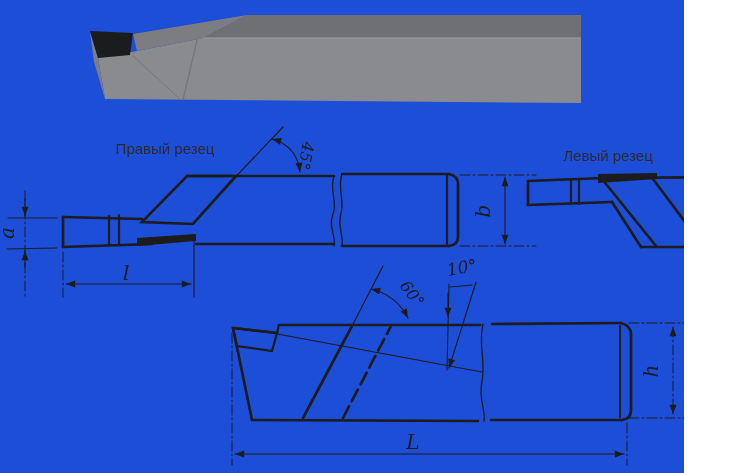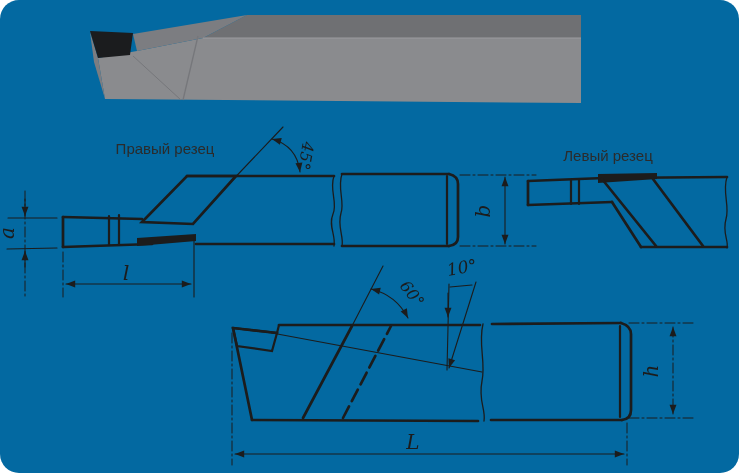--- a/index.html
+++ b/index.html
@@ -1,17 +1,17 @@
 <!DOCTYPE html>
 <html><head>
 <meta charset="utf-8">
 <style>
   html,body{margin:0;padding:0;background:#ffffff;}
-  .stage{position:relative;width:739px;height:473px;background:#0369a1;overflow:hidden;
-         font-family:"Liberation Sans",sans-serif;border-radius:19px;}
+  .stage{position:relative;width:684px;height:473px;background:#1d4ed8;overflow:hidden;
+         font-family:"Liberation Sans",sans-serif;}
   svg{display:block;}
   text{font-family:"DejaVu Serif",serif;}
   .lbl{font-family:"Liberation Sans",sans-serif;font-size:15px;fill:#2b2b2b;}
   .dim{font-style:italic;font-size:20px;fill:#1c1c1c;}
   .ang{font-style:italic;font-size:16px;fill:#1c1c1c;}
   .tk{stroke-width:2.7;fill:none;}
   .md{stroke-width:2.2;fill:none;}
   .tn{stroke-width:1.1;fill:none;}
   .wv{stroke-width:1.3;fill:none;}
   .dd{stroke-width:1;fill:none;stroke-dasharray:10 3 2 3;}

